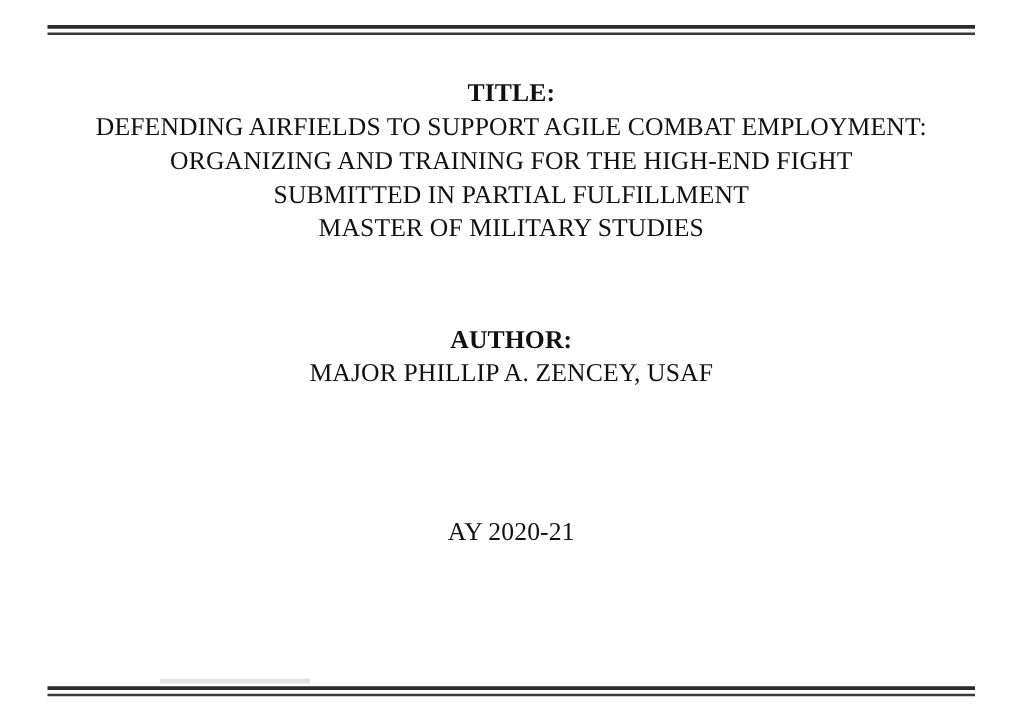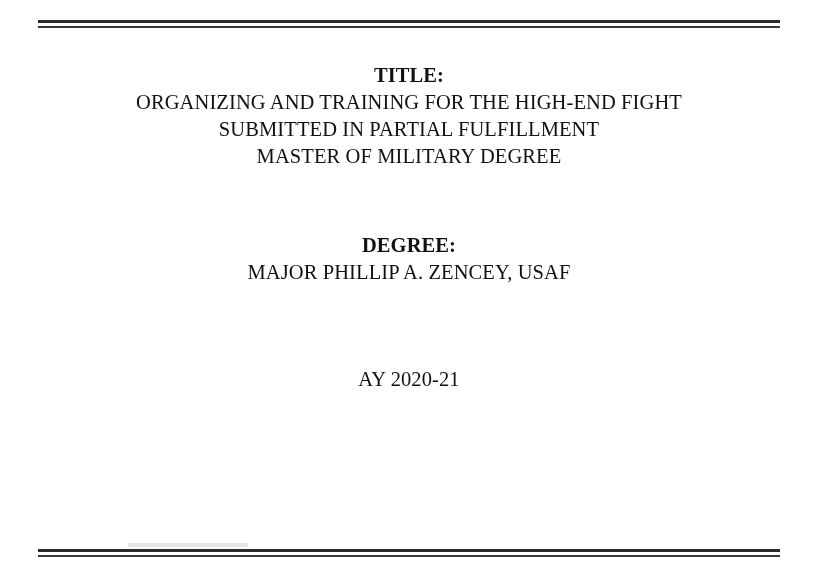--- a/index.html
+++ b/index.html
@@ -76,46 +76,47 @@
     font-size: 20.5px;
     line-height: 27px;
     letter-spacing: .1px;
     white-space: nowrap;
   }
   .bold { font-weight: bold; }
 
   .title-block { margin-top: 62px; }
   .submitted-block { }
   .author-block { margin-top: 62px; }
-  .ay-block { margin-top: 80px; }
+  .ay-block { margin-top: 100px; }
 </style>
 </head>
 <body>
 
 <div class="page">
 
   <div class="rule-bar rule-top">
     <div class="line-thick"></div>
     <div class="line-thin"></div>
   </div>
 
   <div class="content">
 
     <div class="block title-block">
       <span class="l bold">TITLE:</span>
+      <span class="l">DEFENDING AIRFIELDS TO SUPPORT AGILE COMBAT EMPLOYMENT:</span>
       <span class="l">ORGANIZING AND TRAINING FOR THE HIGH-END FIGHT</span>
     </div>
 
     <div class="block submitted-block">
       <span class="l">SUBMITTED IN PARTIAL FULFILLMENT</span>
-      <span class="l">MASTER OF MILITARY DEGREE</span>
+      <span class="l">MASTER OF MILITARY STUDIES</span>
     </div>
 
     <div class="block author-block">
-      <span class="l bold">DEGREE:</span>
+      <span class="l bold">AUTHOR:</span>
       <span class="l">MAJOR PHILLIP A. ZENCEY, USAF</span>
     </div>
 
     <div class="block ay-block">
       <span class="l">AY 2020-21</span>
     </div>
 
   </div>
 
   <div class="speckle"></div>

